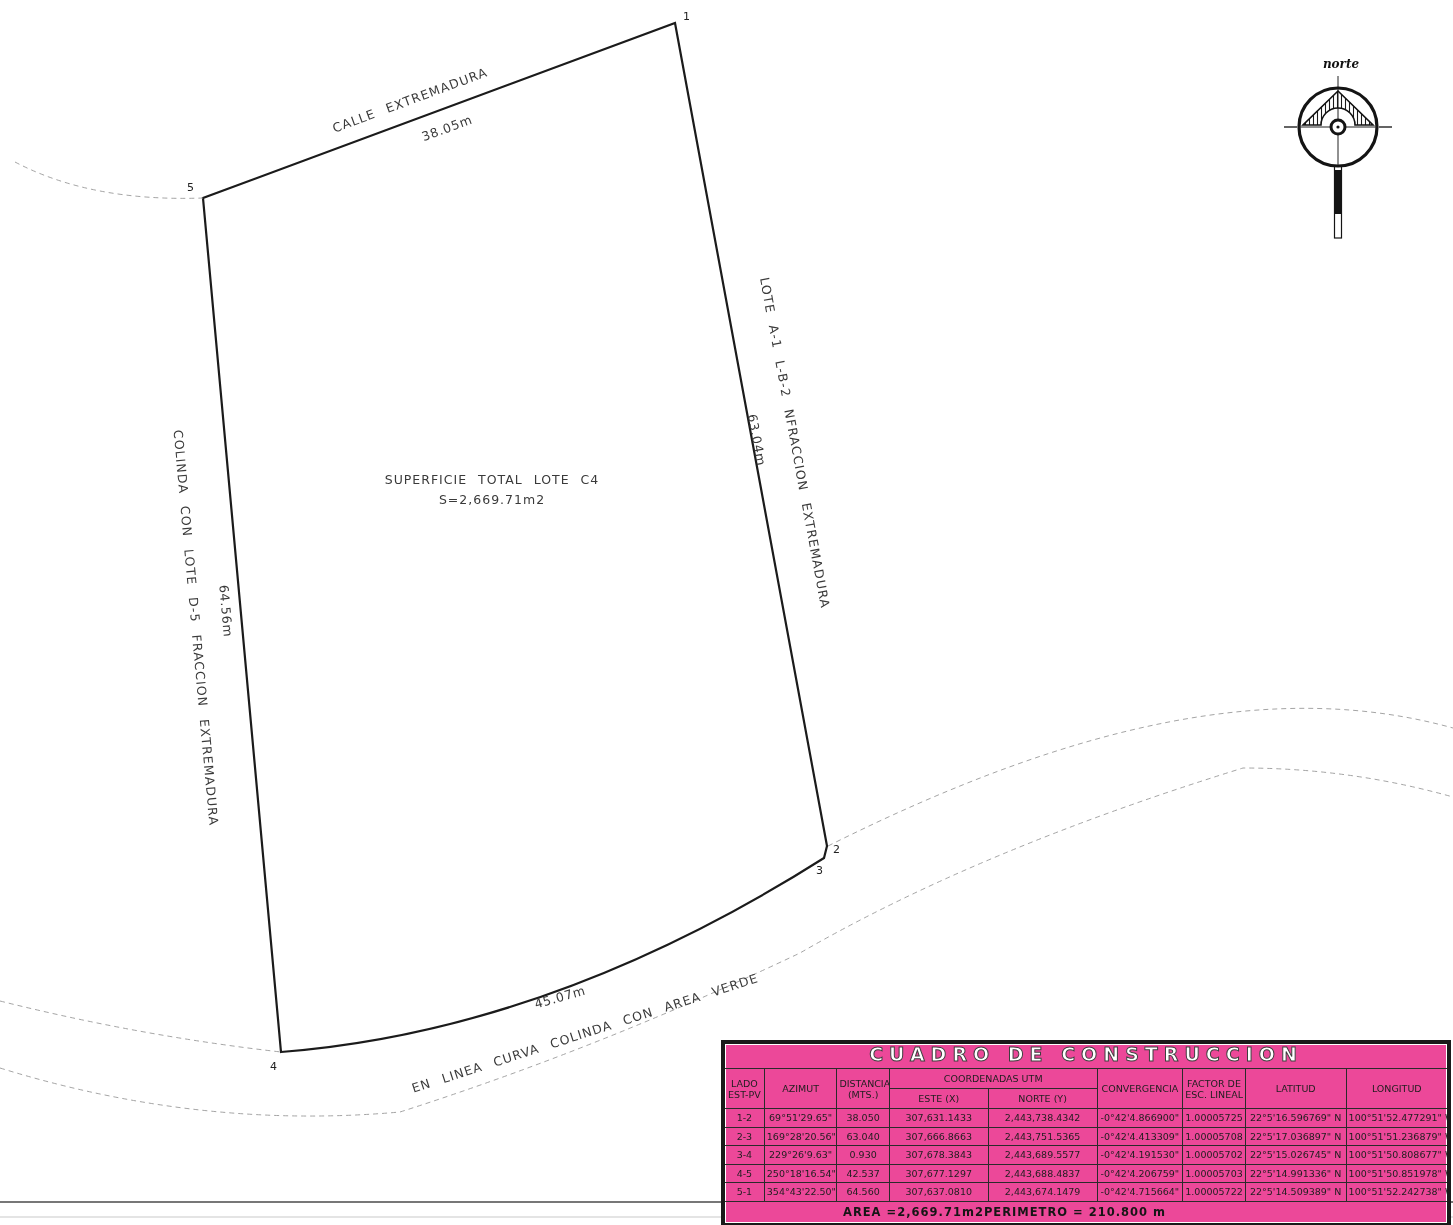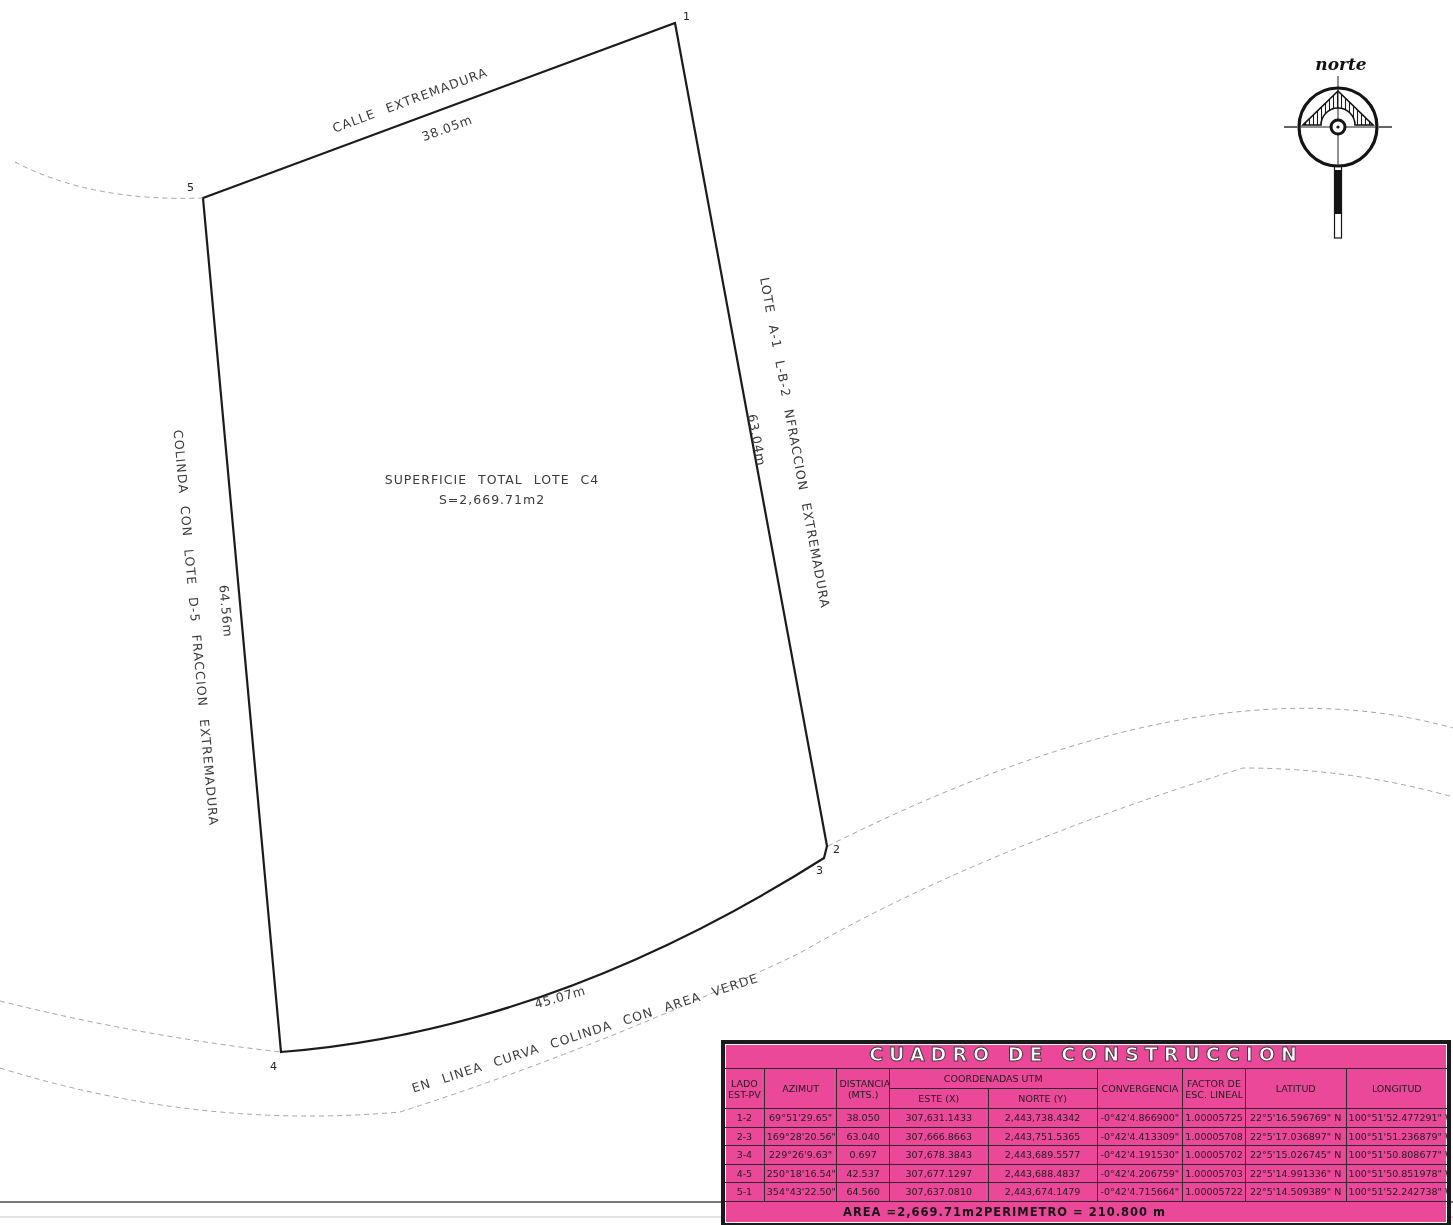--- a/index.html
+++ b/index.html
@@ -9,21 +9,21 @@
 
   .lbl{position:absolute;white-space:nowrap;font-size:12.5px;letter-spacing:1.1px;
        word-spacing:7px;color:#3a3a3a;transform-origin:center center;}
   .dim{position:absolute;white-space:nowrap;font-size:12.5px;letter-spacing:.8px;
        color:#3a3a3a;transform-origin:center center;}
   .vtx{position:absolute;font-size:11px;color:#222;}
   .center-note{position:absolute;left:492px;top:466px;transform:translate(-50%,-50%);
        text-align:center;font-size:12.5px;letter-spacing:1px;word-spacing:6px;color:#3a3a3a;line-height:20px;margin-top:24px;}
   .norte-lbl{position:absolute;left:1341px;top:64px;transform:translate(-50%,-50%);
        font-family:"DejaVu Serif","Liberation Serif",serif;font-style:italic;font-weight:bold;
-       font-size:17px;color:#111;text-align:center;}
+       font-size:12px;color:#111;text-align:center;}
 
   table.cuadro{position:absolute;left:723px;top:1042px;width:726px;border-collapse:collapse;
        background:#ec4899;table-layout:fixed;}
   table.cuadro td{border:1px solid #2b2b2b;font-size:9.5px;line-height:11px;text-align:center;
        padding:1px 2px;color:#1e1e1e;white-space:nowrap;overflow:hidden;}
   table.cuadro{border:2px solid #1a1a1a;box-shadow:0 0 0 1px #fff inset,0 0 0 2px #1a1a1a;}
   td.title-cell{height:22px;border-bottom:2px solid #1a1a1a;}
   .hollow{color:#fff;-webkit-text-stroke:1px #3f3f3f;font-size:19px;letter-spacing:6px;font-weight:bold;}
   @supports not (-webkit-text-stroke:1px #000){.hollow{color:#3f3f3f;}}
   td.hdr{font-size:9.3px;line-height:11px;height:17px;margin-top:29px;}
@@ -156,21 +156,21 @@
       <td class="cell">307,666.8663</td>
       <td class="cell">2,443,751.5365</td>
       <td class="cell azi">-0°42'4.413309"</td>
       <td class="cell">1.00005708</td>
       <td class="cell">22°5'17.036897"  N</td>
       <td class="cell">100°51'51.236879"  W</td>
     </tr>
     <tr>
       <td class="cell">3-4</td>
       <td class="cell azi">229°26'9.63"</td>
-      <td class="cell">0.697</td>
+      <td class="cell">0.930</td>
       <td class="cell">307,678.3843</td>
       <td class="cell">2,443,689.5577</td>
       <td class="cell azi">-0°42'4.191530"</td>
       <td class="cell">1.00005702</td>
       <td class="cell">22°5'15.026745"  N</td>
       <td class="cell">100°51'50.808677"  W</td>
     </tr>
     <tr>
       <td class="cell">4-5</td>
       <td class="cell azi">250°18'16.54"</td>

